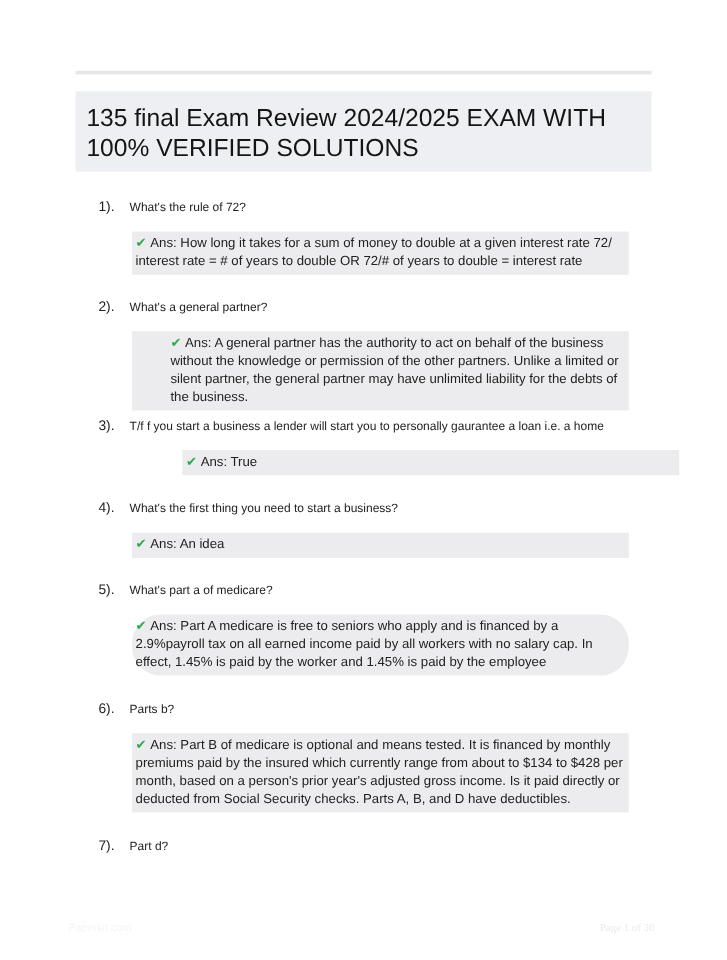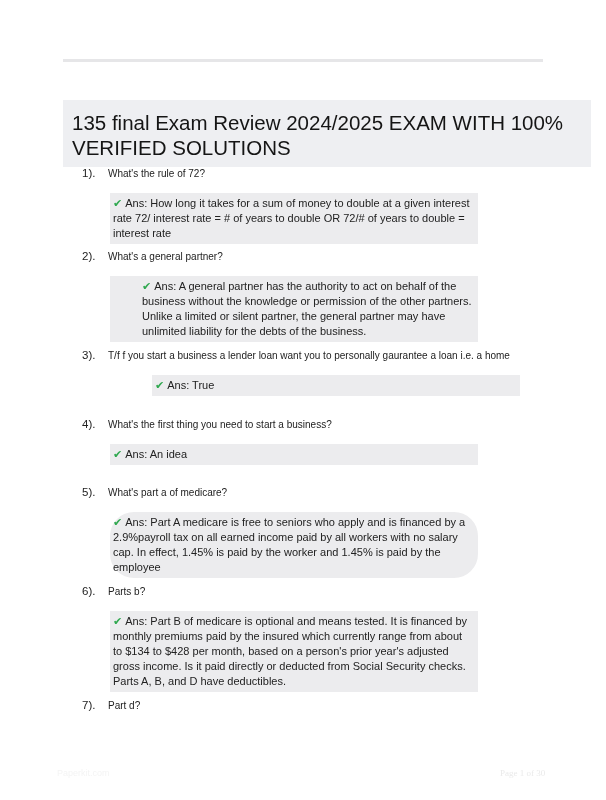--- a/index.html
+++ b/index.html
@@ -1,28 +1,28 @@
 <!DOCTYPE html>
 <html><head>
 <meta charset="utf-8">
 <style>
   * { box-sizing: border-box; margin: 0; padding: 0; }
   html, body { width: 606px; height: 800px; background: #ffffff; overflow: hidden; }
   body { font-family: "Liberation Sans", "DejaVu Sans", sans-serif; color: #222; position: relative; }
 
   .top-rule { position: absolute; left: 63px; top: 59px; width: 480px; height: 3px; background: #e6e6e8; }
 
-  .title-block { position: absolute; left: 63px; top: 76px; width: 528px; height: 67px;
-    background: #eeeff2; padding: 10px 9px 0 9px; margin-top: 24px; }
+  .title-block { position: absolute; left: 63px; top: 76px; width: 480px; height: 67px;
+    background: #eeeff2; padding: 10px 9px 0 9px; }
   .title-block h1 { font-weight: normal; font-size: 20.5px; line-height: 25px; color: #151515; }
 
   .qa { position: absolute; left: 0; width: 606px; }
   .q-num { position: absolute; left: 82px; top: 0; font-size: 11.5px; color: #222; }
   .q-text { position: absolute; left: 108px; top: 1px; font-size: 10px; color: #222; white-space: nowrap; }
-  .ans { position: absolute; left: 110px; width: 368px; background: #ececee;
+  .ans { position: absolute; left: 110px; width: 414px; background: #ececee;
     padding: 3px 4px 3px 3px; font-size: 11px; line-height: 15px; color: #222; }
   .check { color: #2fa84f; font-weight: bold; font-size: 11px; margin-right: 3px; display: inline-block; }
 
   .footer-left { position: absolute; left: 57px; top: 768px; font-size: 9px; color: #f4f4f4; }
   .footer-right { position: absolute; left: 500px; top: 768px; font-size: 9px; color: #eaeaea; font-family: "Liberation Serif", serif; }
 </style>
 </head>
 <body>
 
 <div class="top-rule"></div>
@@ -42,21 +42,21 @@
 <div class="qa" style="top:250px;">
   <span class="q-num">2).</span>
   <span class="q-text">What's a general partner?</span>
   <div class="ans" style="top:26px;padding-left:32px;">
     <span class="check">✔</span><span>Ans:</span> <span>A general partner has the authority to act on behalf of the business without the knowledge or permission of the other partners. Unlike a limited or silent partner, the general partner may have unlimited liability for the debts of the business.</span>
   </div>
 </div>
 
 <div class="qa" style="top:349px;">
   <span class="q-num">3).</span>
-  <span class="q-text">T/f f you start a business a lender loan want you to personally gaurantee a loan i.e. a home</span>
+  <span class="q-text">T/f f you start a business a lender will start you to personally gaurantee a loan i.e. a home</span>
   <div class="ans" style="top:26px;margin-left:42px;">
     <span class="check">✔</span><span>Ans:</span> <span>True</span>
   </div>
 </div>
 
 <div class="qa" style="top:418px;">
   <span class="q-num">4).</span>
   <span class="q-text">What's the first thing you need to start a business?</span>
   <div class="ans" style="top:26px;">
     <span class="check">✔</span><span>Ans:</span> <span>An idea</span>

